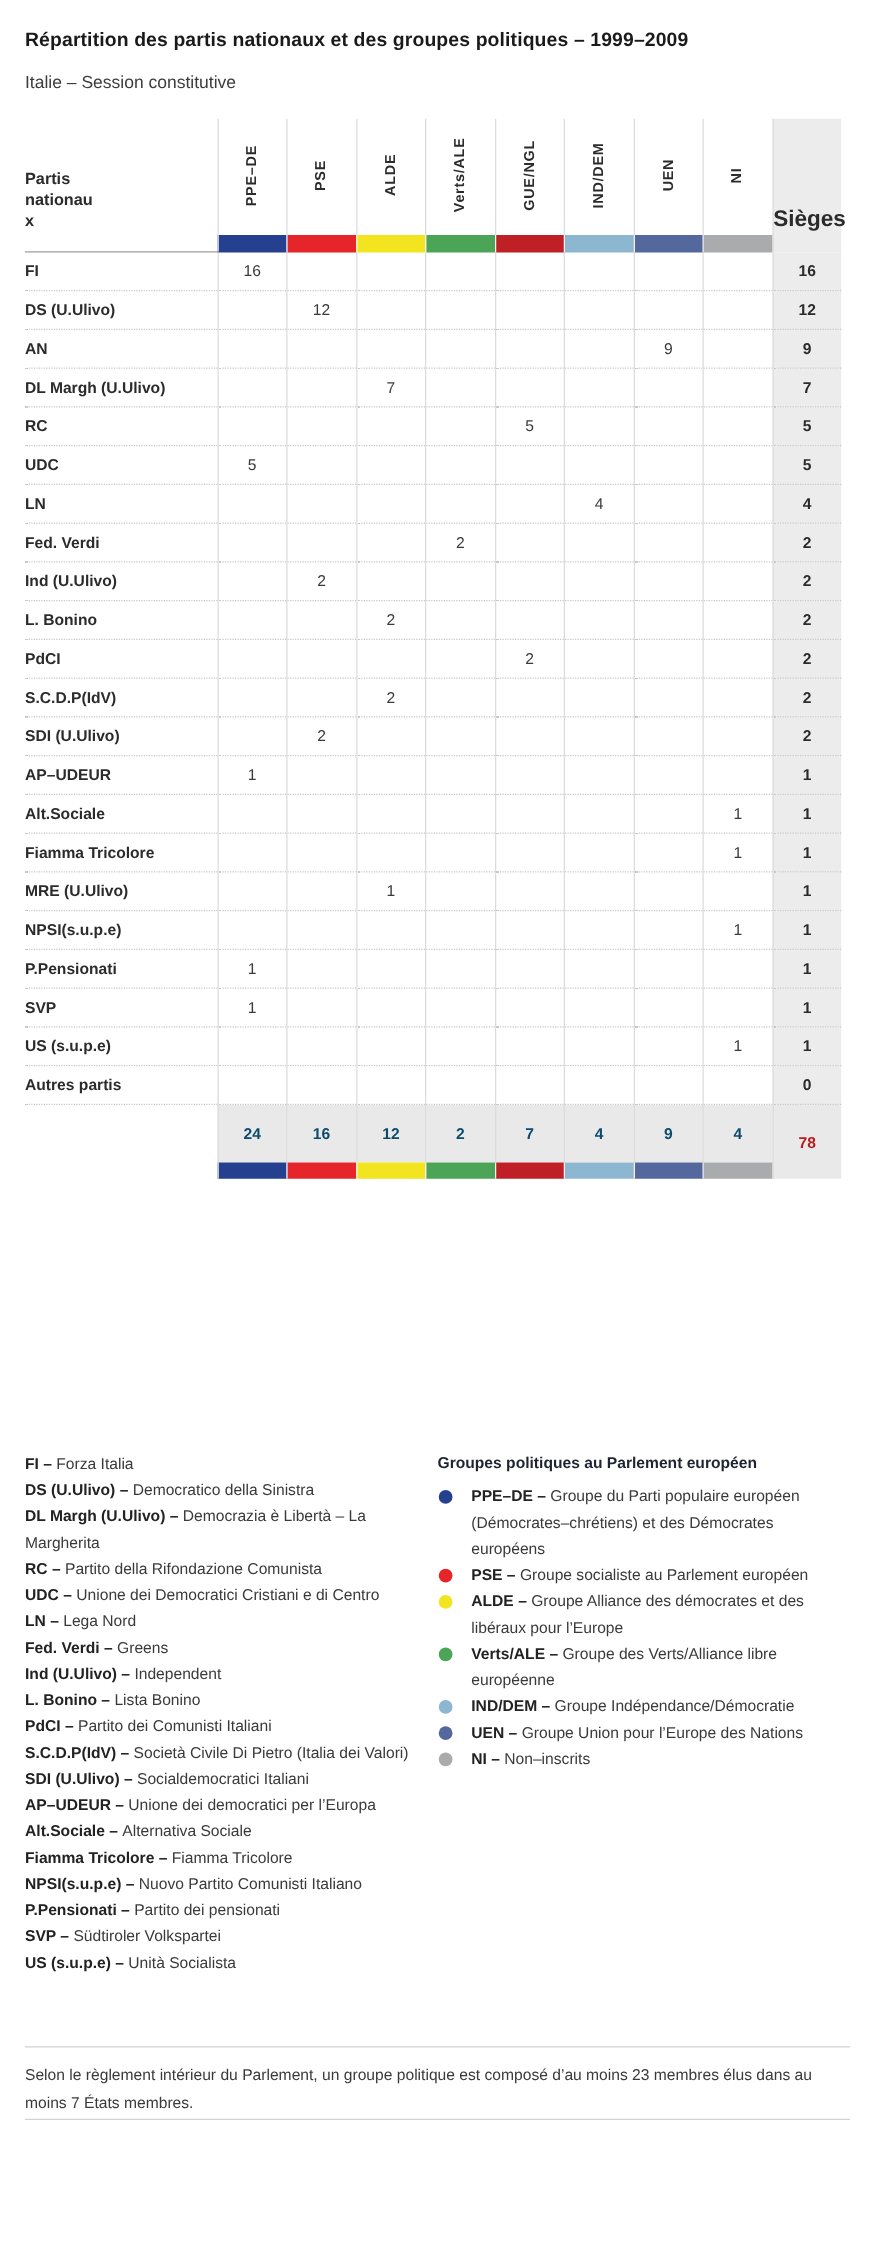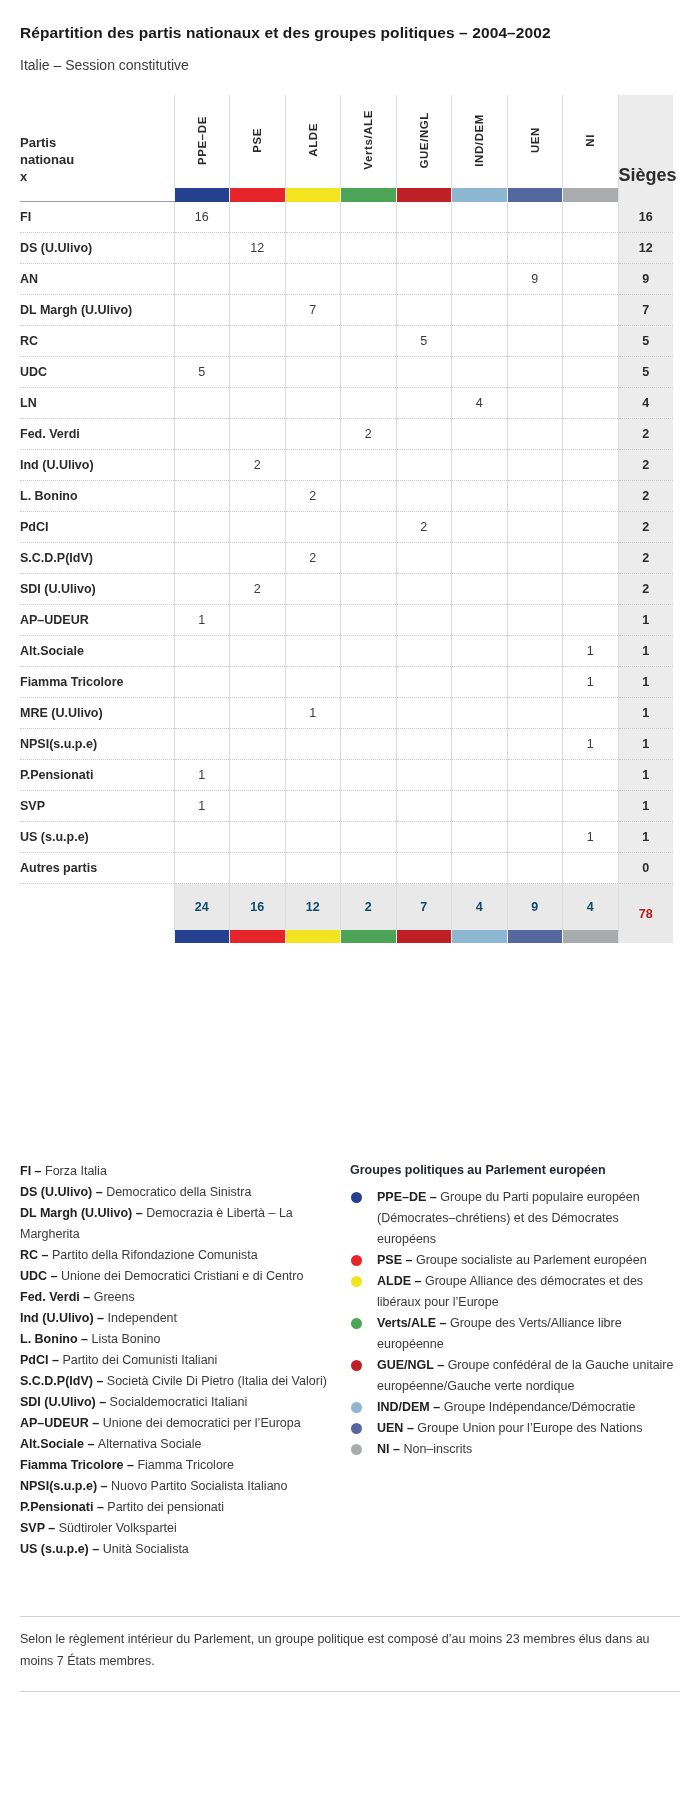--- a/index.html
+++ b/index.html
@@ -41,31 +41,31 @@
   .legend-left{width:330px;}
   .legend-right{width:330px;}
   .legend-left h3{font-family:"DejaVu Sans Mono","Liberation Mono",monospace;font-size:13.5px;font-weight:bold;letter-spacing:.5px;color:#1f1f1f;margin:0 0 10px 0;}
   .legend-right h3{font-size:12.5px;font-weight:bold;color:#1f2430;margin:2px 0 10px 0;}
   ul.lg{list-style:none;margin:0;padding:0;}
   li.lg-item{font-size:12.5px;line-height:21px;color:#3a3a3a;}
   li.lg-item b{color:#222;}
   li.gd{position:relative;padding-left:27px;}
   .dot{position:absolute;left:1px;top:5px;width:11px;height:11px;border-radius:50%;}
 
-  .footnote-box{margin-top:56px;border-top:1px solid #d2d2d2;border-bottom:1px solid #d2d2d2;padding:11px 0 19px 0;}
+  .footnote-box{margin-top:56px;border-top:1px solid #d2d2d2;border-bottom:1px solid #d2d2d2;padding:11px 0 2px 0;}
   .footnote-box p{margin:0;font-size:12.5px;line-height:22px;color:#3a3a3a;}
 
   .footer{display:flex;justify-content:space-between;align-items:center;padding-top:6px;}
 </style>
 </head>
 <body>
 
 <div class="page">
 
-  <h1>Répartition des partis nationaux et des groupes politiques – 2004–2002</h1>
+  <h1>Répartition des partis nationaux et des groupes politiques – 1999–2009</h1>
   <h2>Italie – Session constitutive</h2>
 
   <table class="seats">
     <colgroup>
       <col class="c-party">
         <col class="c-group">
         <col class="c-group">
         <col class="c-group">
         <col class="c-group">
       <col class="c-group">
@@ -397,43 +397,43 @@
   </table>
 
   <div class="legends">
     <div class="legend-left">
       <ul class="lg" id="parties-list">
           <li class="lg-item"><b>FI</b><b class="sep"> – </b><span>Forza Italia</span></li>
           <li class="lg-item"><b>DS (U.Ulivo)</b><b class="sep"> – </b><span>Democratico della Sinistra</span></li>
           <li class="lg-item"><b>DL Margh (U.Ulivo)</b><b class="sep"> – </b><span>Democrazia è Libertà – La Margherita</span></li>
           <li class="lg-item"><b>RC</b><b class="sep"> – </b><span>Partito della Rifondazione Comunista</span></li>
           <li class="lg-item"><b>UDC</b><b class="sep"> – </b><span>Unione dei Democratici Cristiani e di Centro</span></li>
+          <li class="lg-item"><b>LN</b><b class="sep"> – </b><span>Lega Nord</span></li>
           <li class="lg-item"><b>Fed. Verdi</b><b class="sep"> – </b><span>Greens</span></li>
           <li class="lg-item"><b>Ind (U.Ulivo)</b><b class="sep"> – </b><span>Independent</span></li>
           <li class="lg-item"><b>L. Bonino</b><b class="sep"> – </b><span>Lista Bonino</span></li>
           <li class="lg-item"><b>PdCI</b><b class="sep"> – </b><span>Partito dei Comunisti Italiani</span></li>
           <li class="lg-item"><b>S.C.D.P(IdV)</b><b class="sep"> – </b><span>Società Civile Di Pietro (Italia dei Valori)</span></li>
           <li class="lg-item"><b>SDI (U.Ulivo)</b><b class="sep"> – </b><span>Socialdemocratici Italiani</span></li>
           <li class="lg-item"><b>AP–UDEUR</b><b class="sep"> – </b><span>Unione dei democratici per l’Europa</span></li>
           <li class="lg-item"><b>Alt.Sociale</b><b class="sep"> – </b><span>Alternativa Sociale</span></li>
           <li class="lg-item"><b>Fiamma Tricolore</b><b class="sep"> – </b><span>Fiamma Tricolore</span></li>
-          <li class="lg-item"><b>NPSI(s.u.p.e)</b><b class="sep"> – </b><span>Nuovo Partito Socialista Italiano</span></li>
+          <li class="lg-item"><b>NPSI(s.u.p.e)</b><b class="sep"> – </b><span>Nuovo Partito Comunisti Italiano</span></li>
           <li class="lg-item"><b>P.Pensionati</b><b class="sep"> – </b><span>Partito dei pensionati</span></li>
           <li class="lg-item"><b>SVP</b><b class="sep"> – </b><span>Südtiroler Volkspartei</span></li>
           <li class="lg-item"><b>US (s.u.p.e)</b><b class="sep"> – </b><span>Unità Socialista</span></li>
         </ul>
     </div>
     <div class="legend-right">
       <h3>Groupes politiques au Parlement européen</h3>
       <ul class="lg" id="groups-list">
           <li class="lg-item gd"><span class="dot" style="background: rgb(36, 64, 143);"></span><b>PPE–DE</b><b class="sep"> – </b><span>Groupe du Parti populaire européen (Démocrates–chrétiens) et des Démocrates européens</span></li>
           <li class="lg-item gd"><span class="dot" style="background: rgb(229, 37, 42);"></span><b>PSE</b><b class="sep"> – </b><span>Groupe socialiste au Parlement européen</span></li>
           <li class="lg-item gd"><span class="dot" style="background: rgb(242, 229, 32);"></span><b>ALDE</b><b class="sep"> – </b><span>Groupe Alliance des démocrates et des libéraux pour l’Europe</span></li>
           <li class="lg-item gd"><span class="dot" style="background: rgb(76, 165, 87);"></span><b>Verts/ALE</b><b class="sep"> – </b><span>Groupe des Verts/Alliance libre européenne</span></li>
-          <li class="lg-item gd"><span class="dot" style="background: rgb(191, 32, 38);"></span><b>GUE/NGL</b><b class="sep"> – </b><span>Groupe confédéral de la Gauche unitaire européenne/Gauche verte nordique</span></li>
           <li class="lg-item gd"><span class="dot" style="background: rgb(141, 182, 208);"></span><b>IND/DEM</b><b class="sep"> – </b><span>Groupe Indépendance/Démocratie</span></li>
           <li class="lg-item gd"><span class="dot" style="background: rgb(85, 104, 158);"></span><b>UEN</b><b class="sep"> – </b><span>Groupe Union pour l’Europe des Nations</span></li>
           <li class="lg-item gd"><span class="dot" style="background: rgb(170, 171, 172);"></span><b>NI</b><b class="sep"> – </b><span>Non–inscrits</span></li>
         </ul>
     </div>
   </div>
 
   <div class="footnote-box">
     <p>Selon le règlement intérieur du Parlement, un groupe politique est composé d’au moins 23 membres élus dans au moins 7 États membres.</p>
   </div>

